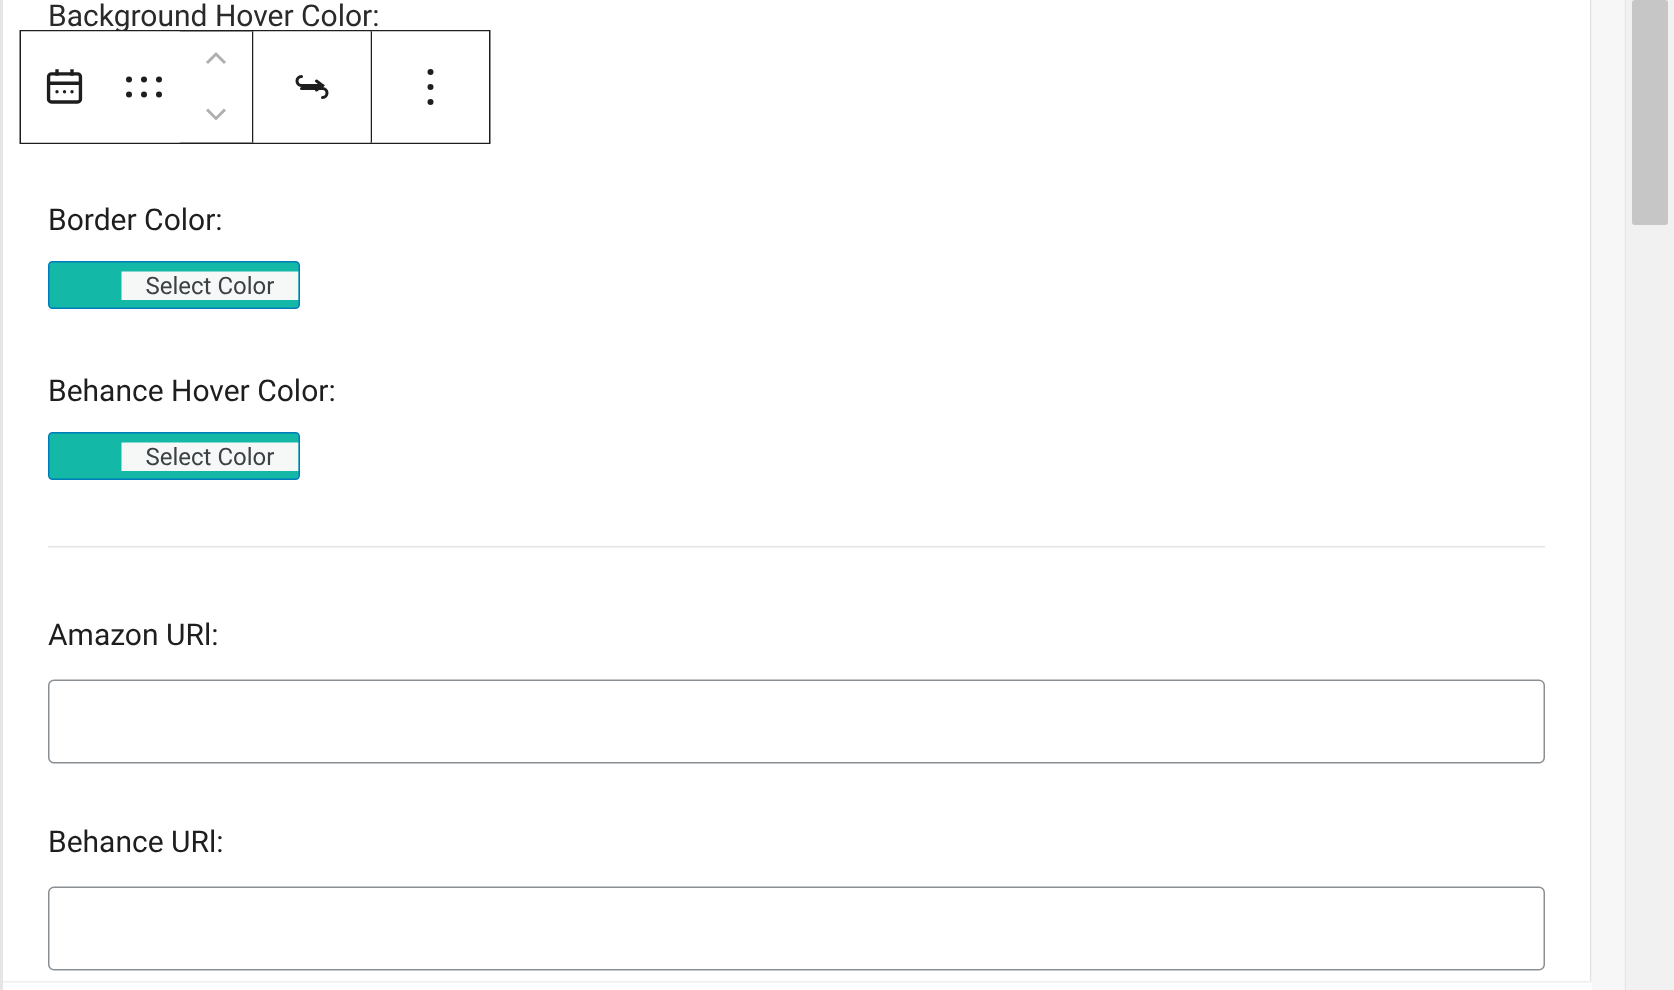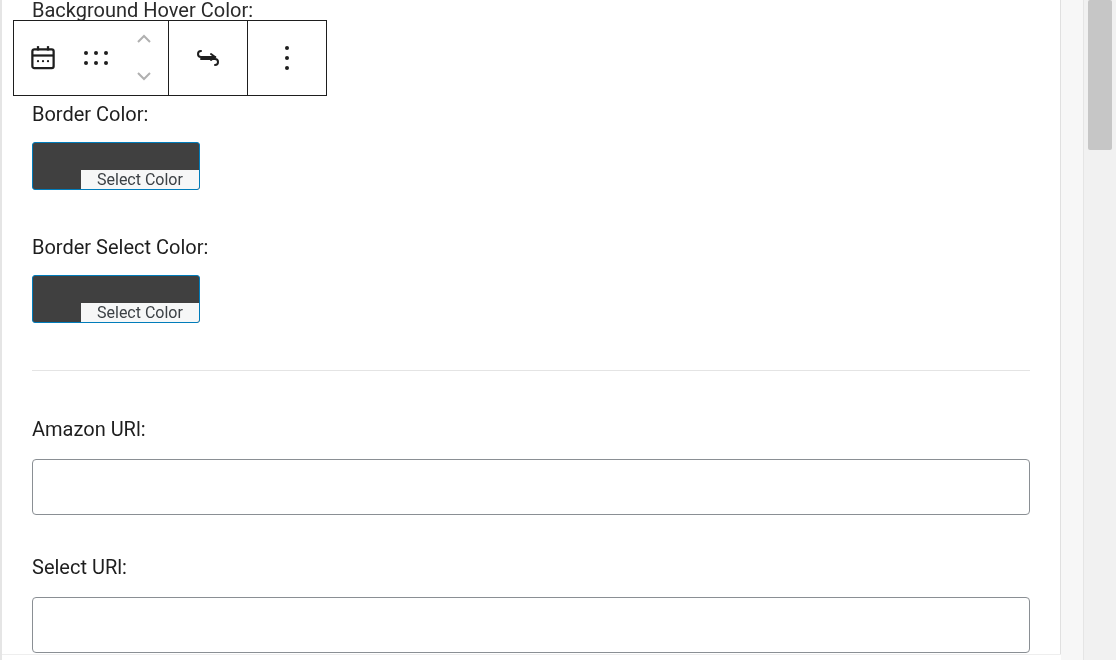--- a/index.html
+++ b/index.html
@@ -57,26 +57,26 @@
 
   .field-label {
     font-size: 20px;
     color: #1e1e1e;
     margin-bottom: 16px;
   }
 
   
   .color-picker {
     display: inline-flex;
-    align-items: flex-end;
+    align-items: center;
     border: 1px solid #007cba;
     border-radius: 3px;
     overflow: hidden;
-    height: 48px;
-    background: #404040;
+    height: 32px;
+    background: #14b8a6;
   }
   .color-swatch {
     width: 48px;
     background: #fff;
     border-right: 1px solid #cfd4d9;
   }
   .color-button {
     background: #f6f7f7;
     border: none;
     padding: 0 16px;
@@ -213,45 +213,45 @@
 </head>
 <body>
 
 <div class="page-outer">
 
   <div class="inner-panel">
     <div class="content">
 
       <div class="cutoff-label">Background Hover Color:</div>
 
-      <div class="field-block" style="margin-top:78px">
+      <div class="field-block" style="margin-top:110px">
         <div class="field-label">Border Color:</div>
         <div class="color-picker">
           <div class="color-swatch"></div>
           <button class="color-button">Select Color</button>
         </div>
       </div>
 
       <div class="field-block tight">
-        <div class="field-label">Border Select Color:</div>
+        <div class="field-label">Behance Hover Color:</div>
         <div class="color-picker">
           <div class="color-swatch"></div>
           <button class="color-button">Select Color</button>
         </div>
       </div>
 
       <hr class="sep">
 
       <div class="uri-block">
         <div class="uri-label">Amazon URl:</div>
         <input type="text" class="uri-input" value="" style="">
       </div>
 
       <div class="uri-block">
-        <div class="uri-label">Select URl:</div>
+        <div class="uri-label">Behance URl:</div>
         <input type="text" class="uri-input" value="" style="">
       </div>
 
     </div>
   </div>
 
   <div class="inner-scrollbar"></div>
   <div class="inner-bottom-edge"></div>
 
   <div class="block-toolbar">

